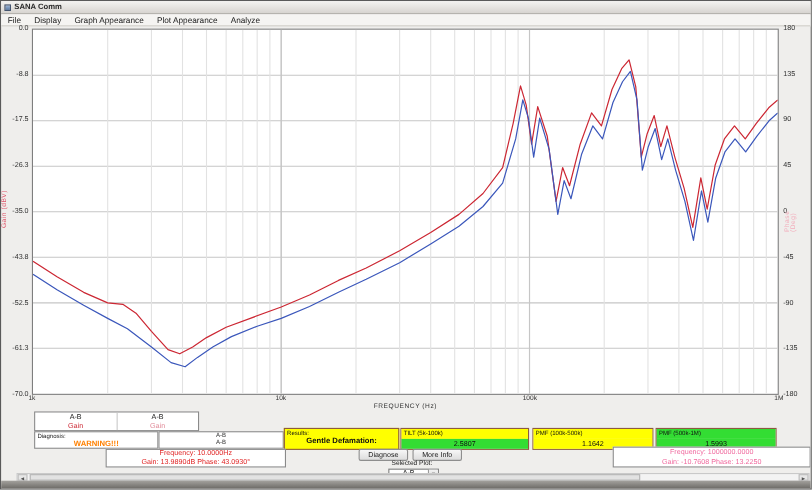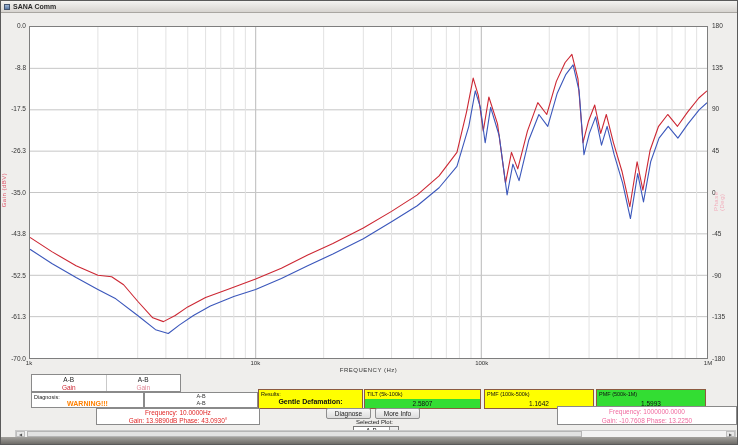--- a/index.html
+++ b/index.html
@@ -62,20 +62,27 @@
 </head>
 <body>
 
 <div class="window">
 
   <div class="titlebar">
     <span class="title-icon"></span>
     <span class="title-text">SANA Comm</span>
   </div>
 
+  <div class="menubar" id="menubar">
+      <div class="menu-item">File</div>
+      <div class="menu-item">Display</div>
+      <div class="menu-item">Graph Appearance</div>
+      <div class="menu-item">Plot Appearance</div>
+      <div class="menu-item">Analyze</div>
+    </div>
 
   <div class="plot-area">
     <svg id="plot-svg" viewBox="0 0 679 333" preserveAspectRatio="none">
         <line class="grid major" x1="0" y1="41.6" x2="679" y2="41.6"></line>
         <line class="grid major" x1="0" y1="83.3" x2="679" y2="83.3"></line>
         <line class="grid major" x1="0" y1="124.9" x2="679" y2="124.9"></line>
         <line class="grid major" x1="0" y1="166.5" x2="679" y2="166.5"></line>
         <line class="grid major" x1="0" y1="208.1" x2="679" y2="208.1"></line>
         <line class="grid major" x1="0" y1="249.8" x2="679" y2="249.8"></line>
         <line class="grid major" x1="0" y1="291.4" x2="679" y2="291.4"></line>

